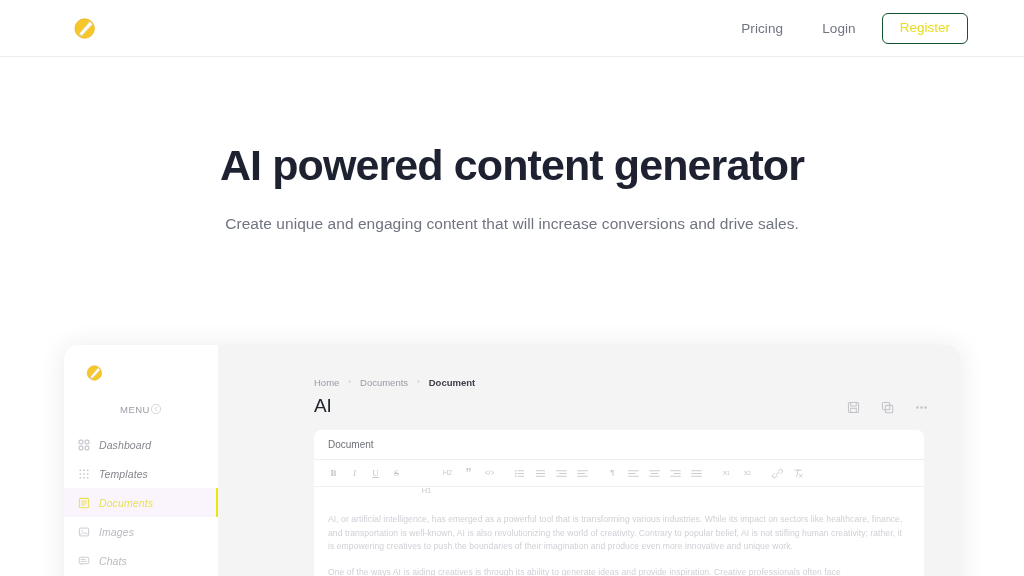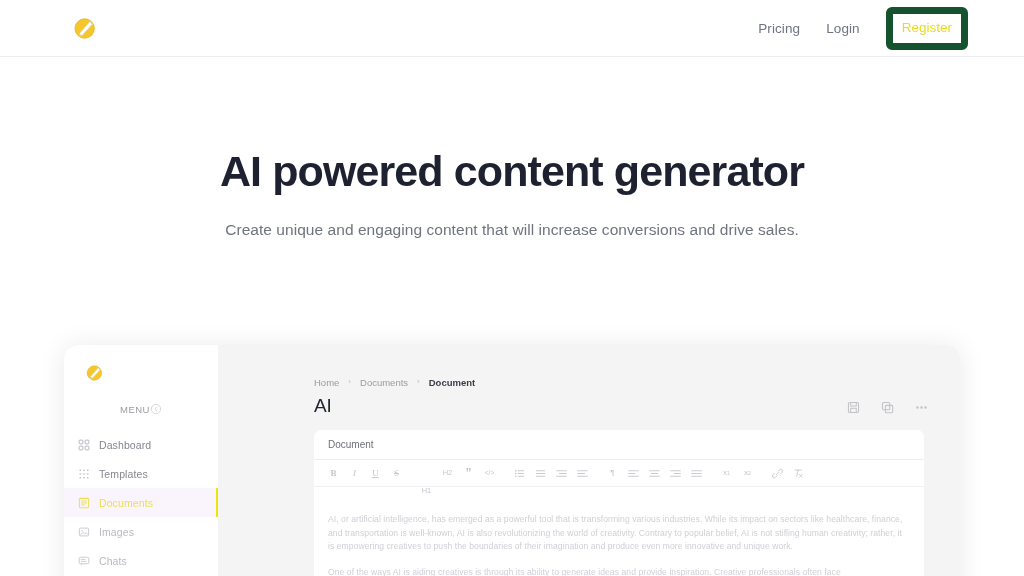--- a/index.html
+++ b/index.html
@@ -24,35 +24,35 @@
     width: 30px; height: 30px;
     display: flex; align-items: center; justify-content: center;
   }
   .nav-right {
     position: absolute; right: 56px; top: 0;
     height: 57px;
     display: flex; align-items: center; gap: 26px;
   }
   .nav-link {
     font-size: 13.5px; color: #6e7481; letter-spacing: .1px;
-    text-decoration: none; cursor: pointer;
+    text-decoration: none; cursor: pointer; margin-left: 13px;
   }
   .btn-register {
     font-size: 13.5px;
     color: #e8dc1e;
-    border: 7px solid #14532d;
+    border: 1px solid #14532d;
     border-radius: 6px;
-    padding: 7px 9px 8px;
+    padding: 7px 17px 8px;
     background: #fff;
     cursor: pointer;
     line-height: 1;
   }
 
   
-  .hero { position: absolute; top: 63px; left: 0; width: 1024px; text-align: center; }
+  .hero { position: absolute; top: 57px; left: 0; width: 1024px; text-align: center; }
   .hero-title {
     margin-top: 85px;
     font-size: 43px; font-weight: 700; color: #1d2130;
     letter-spacing: -0.9px; line-height: 1.1;
   }
   .hero-sub {
     margin-top: 26px;
     font-size: 15.5px; color: #70747f; font-weight: 400;
     letter-spacing: .05px;
   }
@@ -100,21 +100,21 @@
   .ap-nav { position: absolute; left: 0; top: 85px; width: 154px; }
   .ap-nav-item {
     position: relative;
     height: 29px;
     display: flex; align-items: center;
     padding-left: 14px;
     gap: 9px;
     cursor: pointer;
   }
   .ap-nav-item .ico { width: 12px; height: 12px; display: block; flex: 0 0 12px; }
-  .ap-nav-item .lbl { font-size: 10.5px; color: #85868f; letter-spacing: .1px; }
+  .ap-nav-item .lbl { font-size: 10.5px; color: #85868f; letter-spacing: .1px; font-style: italic; }
   .ap-nav-item.active { background: #faf5fd; }
   .ap-nav-item.active .lbl { color: #eadf54; }
   .ap-nav-item.active::after {
     content: ""; position: absolute; right: 0; top: 0;
     width: 2px; height: 29px; background: #e9e50f;
   }
   .ap-nav-item.dim .lbl { color: #b9bac1; }
 
   
   .ap-main { position: absolute; left: 154px; top: 0; right: 0; bottom: 0; }

